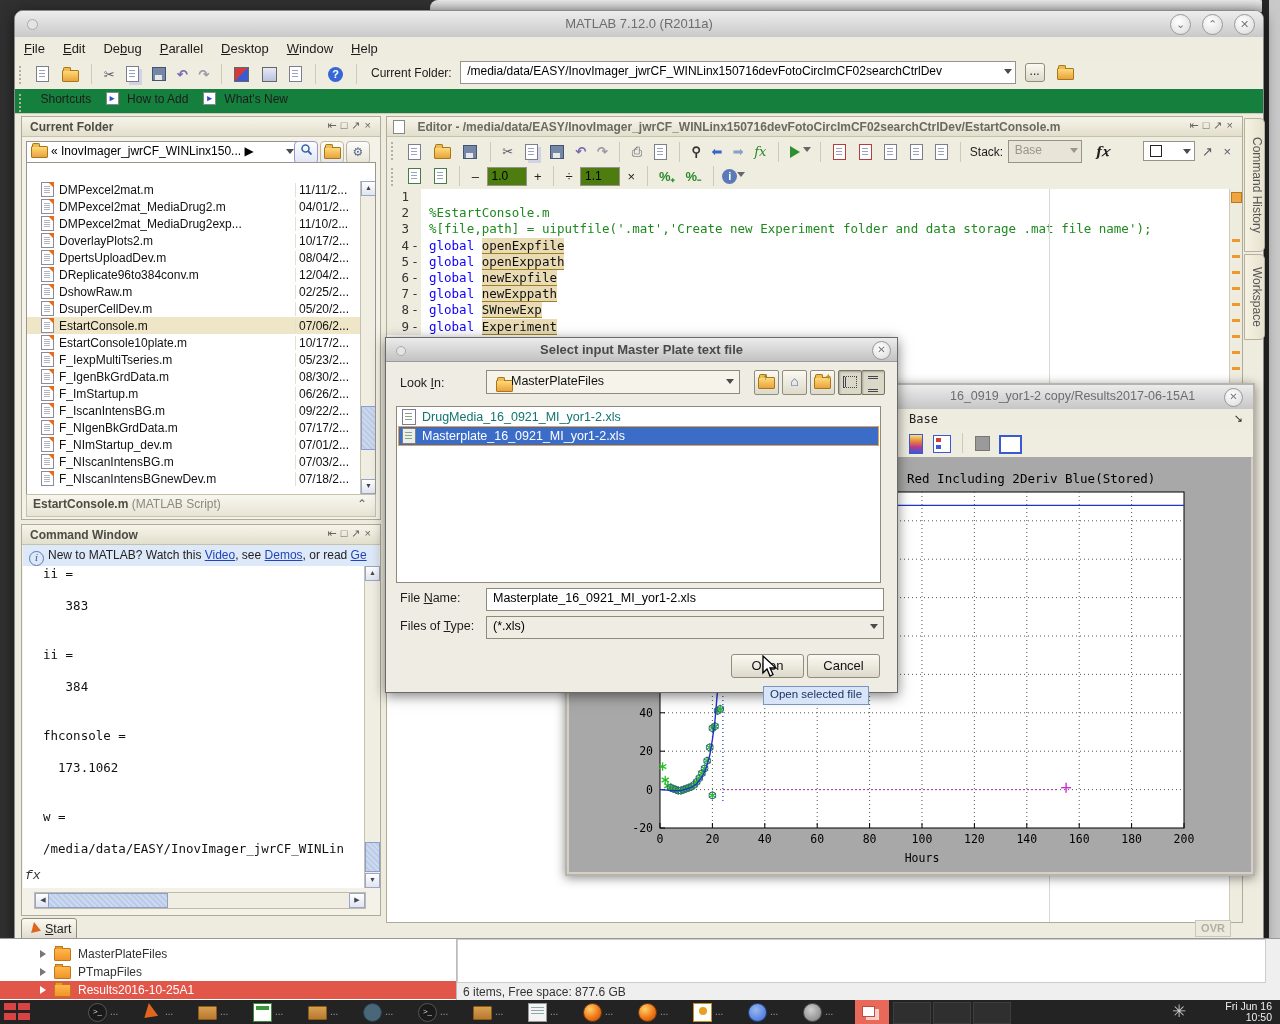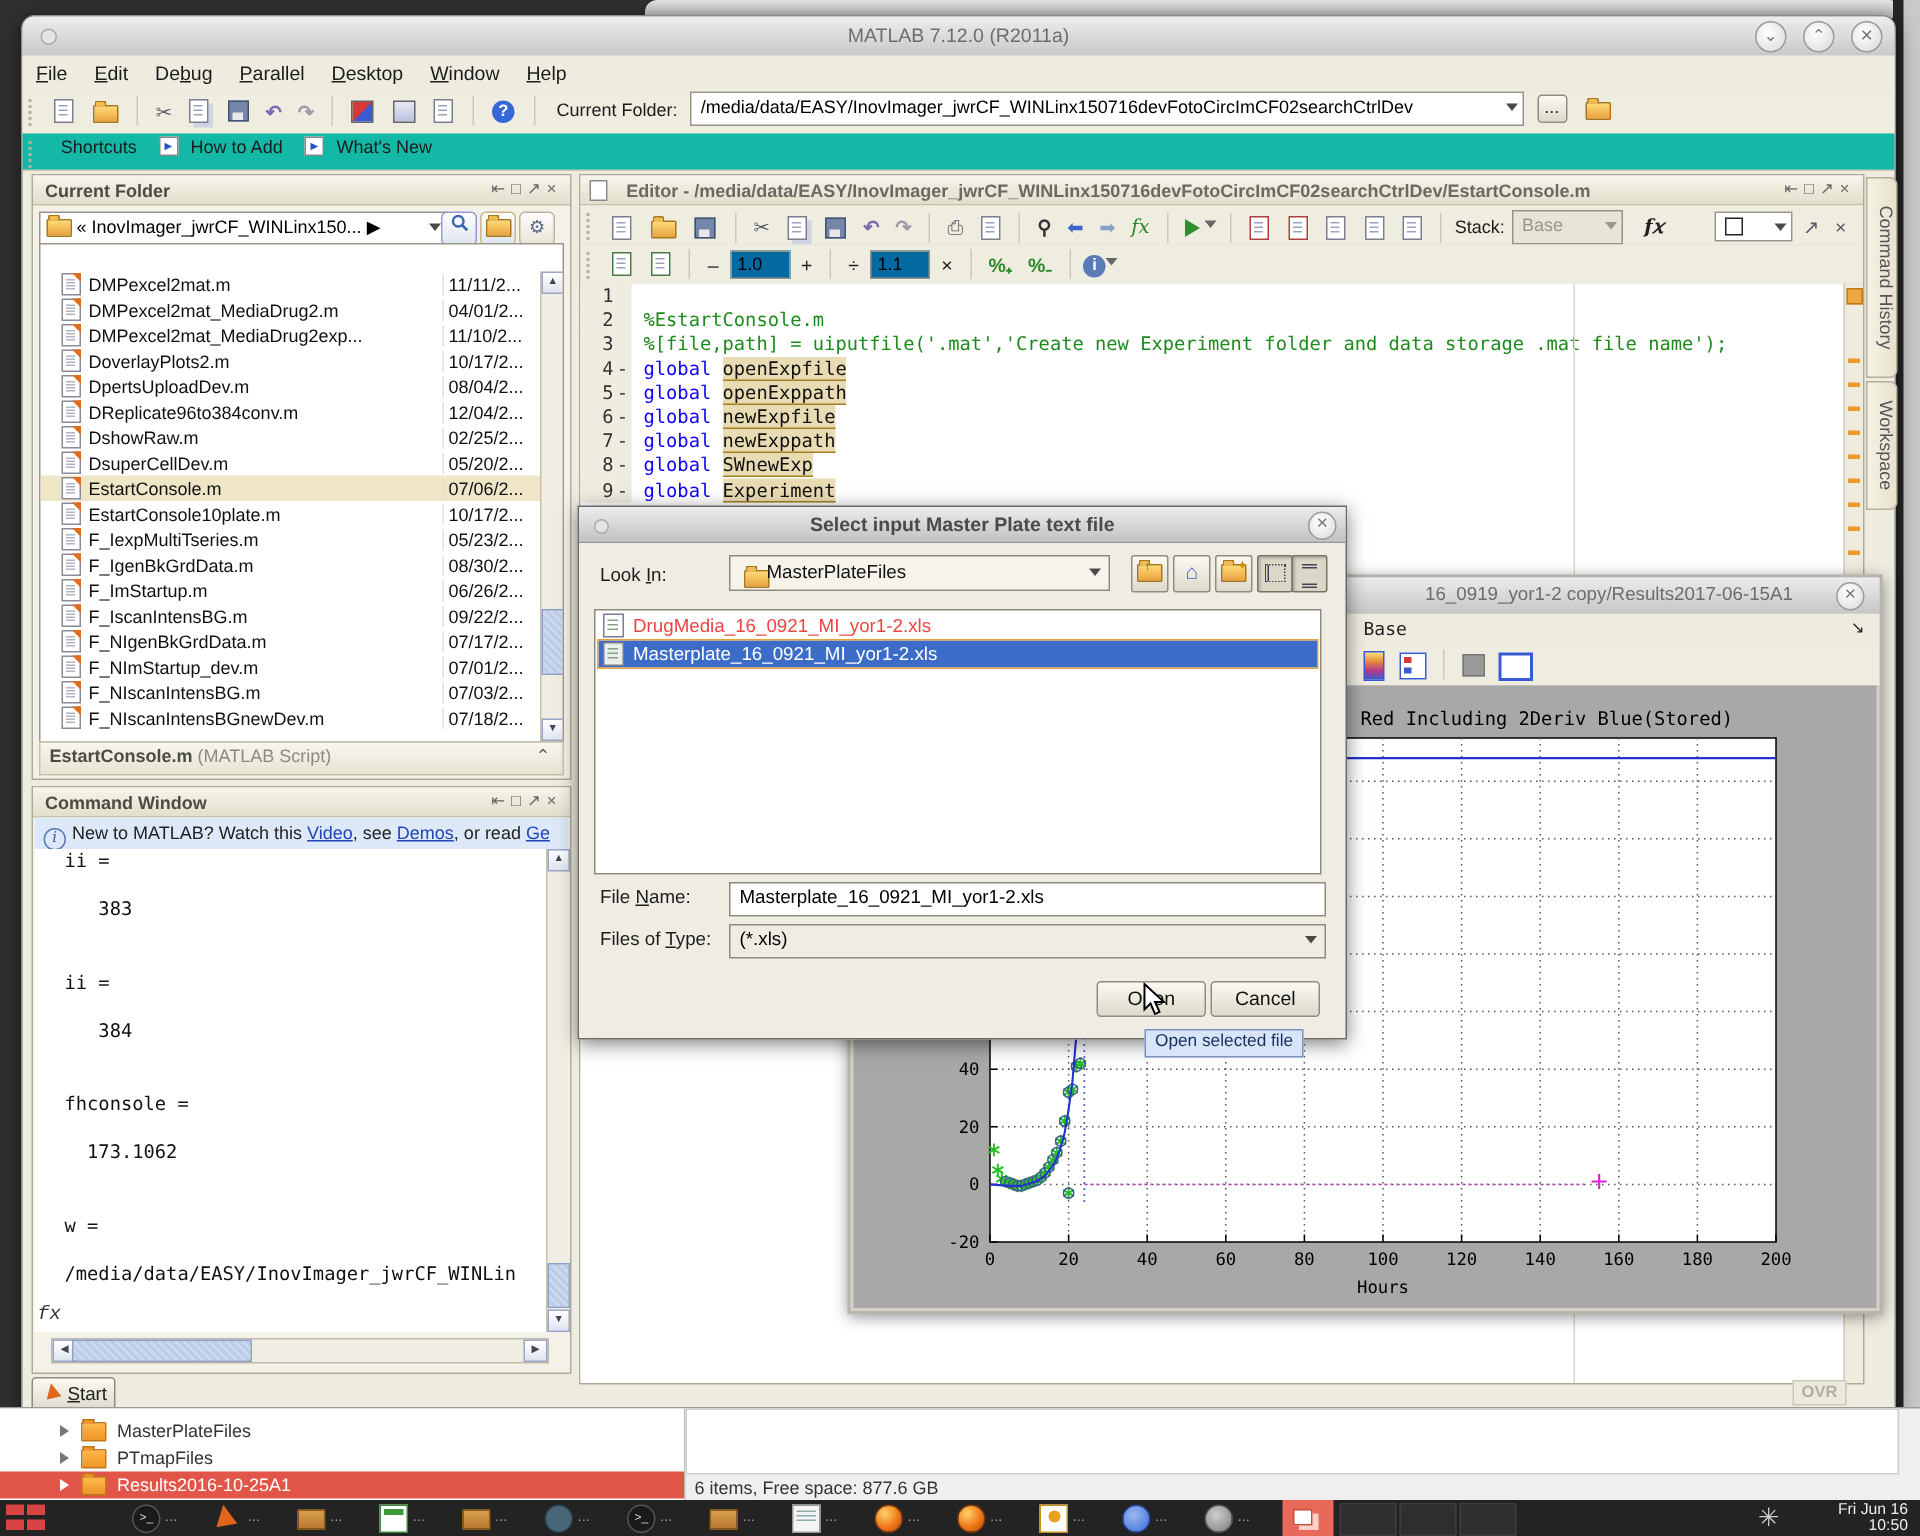--- a/index.html
+++ b/index.html
@@ -42,21 +42,21 @@
   .glyph{font-size:13px;color:#5a5a66;vertical-align:middle;margin:0 3px;}
   .ic-sim{width:13px;height:13px;border:1px solid #666;background:linear-gradient(135deg,#d43a3a 50%,#3a5ad4 50%);}
   .ic-guide{width:13px;height:13px;border:1px solid #666;background:linear-gradient(#e8e8f4,#b8c2e0);}
   .ic-help{width:15px;height:15px;border-radius:50%;background:#3767d6;color:#fff;font-size:11px;font-weight:bold;text-align:center;line-height:15px;}
   .lbl{font-size:12px;color:#1c1c1c;vertical-align:middle;}
   .combo{display:inline-block;position:relative;background:#fff;border:1px solid #97938a;height:19px;font-size:12px;
          padding:2px 18px 0 6px;vertical-align:middle;white-space:nowrap;overflow:hidden;}
   .darr{position:absolute;right:3px;top:7px;width:0;height:0;border:4px solid transparent;border-top:5px solid #4a4a4a;}
   .btn3d{display:inline-block;background:linear-gradient(#fbf9f1,#ddd9cb);border:1px solid #8f8d7e;border-radius:3px;
          font-size:12px;color:#222;text-align:center;vertical-align:middle;}
-  #shortcutbar{left:0;top:78px;width:100%;height:24px;background:#14b8a6;border-bottom:1px solid #cfcab8;}
+  #shortcutbar{left:0;top:78px;width:100%;height:24px;background:#15803d;border-bottom:1px solid #cfcab8;}
   .sc-ic{display:inline-block;width:11px;height:11px;background:#fff;border:1px solid #888;vertical-align:middle;margin:0 4px 0 10px;
          color:#2a52c8;font-size:9px;line-height:10px;text-align:center;font-weight:bold;}
 
   
   .panel{position:absolute;background:#f4f2e8;border:1px solid #b0ab97;}
   .phead{height:19px;background:linear-gradient(#f7f4ea,#e3dfcd);border-bottom:1px solid #c6c1ab;position:relative;}
   .phead .ptitle{font-size:12px;font-weight:bold;color:#4c4c44;padding:3px 0 0 8px;display:inline-block;}
   .picons{position:absolute;right:5px;top:2px;font-size:11px;color:#666;letter-spacing:4px;}
 
   
@@ -100,21 +100,21 @@
   
   #startbtn{left:6px;top:907px;width:54px;height:21px;}
   .ml-logo{display:inline-block;width:0;height:0;border-left:5px solid transparent;border-right:5px solid transparent;
            border-bottom:10px solid #e0661e;transform:rotate(-12deg);margin:3px 2px 0 3px;vertical-align:top;}
 
   
   #ed-tb1{position:absolute;left:0;top:20px;right:0;height:26px;background:#efece0;border-bottom:1px solid #d6d2c2;white-space:nowrap;}
   #ed-tb2{position:absolute;left:0;top:46px;right:0;height:26px;background:#efece0;border-bottom:1px solid #c9c4b2;white-space:nowrap;}
   .run-ic{display:inline-block;width:0;height:0;border-top:6px solid transparent;border-bottom:6px solid transparent;
           border-left:10px solid #2e8f2e;vertical-align:middle;margin:0 3px;}
-  .numbox{display:inline-block;width:34px;height:16px;background:#0369a1;border:1px solid #97938a;font-size:12px;text-align:left;
+  .numbox{display:inline-block;width:34px;height:16px;background:#4d7c0f;border:1px solid #97938a;font-size:12px;text-align:left;
           padding:1px 0 0 4px;vertical-align:middle;}
   #code-area{position:absolute;left:0;top:72px;right:12px;bottom:0;background:#fff;overflow:hidden;}
   .code-line{height:16.2px;white-space:pre;font-family:"DejaVu Sans Mono",monospace;font-size:12.5px;display:flex;}
   .ln{width:22px;text-align:right;color:#333;background:#eeebdf;flex:0 0 auto;}
   .lnd{width:12px;color:#333;background:#eeebdf;text-align:center;flex:0 0 auto;}
   .codetxt{padding-left:8px;}
   .c-c{color:#1e8a1e;}
   .c-k{color:#0d00ff;}
   .c-v{color:#111;background:#e9dcb4;border-bottom:1px solid #a08020;}
   #col-guide{position:absolute;left:662px;top:72px;bottom:0;width:1px;background:#d8d8d0;}
@@ -159,21 +159,21 @@
   #dlg-dot{position:absolute;left:10px;top:8px;width:8px;height:8px;border:1px solid #aaa;border-radius:50%;background:#e4e4e4;}
   .dlg-label{position:absolute;font-size:12.5px;color:#1c1c1c;}
   .dlg-label u{text-decoration:underline;}
   #dlg-lookin{position:absolute;left:100px;top:32px;width:252px;height:22px;background:#f6f4ea;border:1px solid #8f8b7c;}
   #dlg-lookin .txt{position:absolute;left:24px;top:3px;font-size:12.5px;color:#111;}
   #dlg-lookin .ic-folder{position:absolute;left:5px;top:6px;}
   .dlg-toolbtn{position:absolute;top:32px;width:23px;height:23px;background:linear-gradient(#fbf9f1,#ddd9cb);
                border:1px solid #8f8d7e;border-radius:2px;text-align:center;}
   .dlg-toolbtn.pressed{background:#dcd8c8;border-color:#777466;box-shadow:inset 1px 1px 2px rgba(0,0,0,.25);}
   #dlg-list{position:absolute;left:10px;top:68px;width:483px;height:175px;background:#fff;border:1px solid #8f8b7c;}
-  .dlg-row{display:flex;align-items:center;height:18px;font-size:12.5px;color:#ef4444;margin:1px 2px;white-space:nowrap;}
+  .dlg-row{display:flex;align-items:center;height:18px;font-size:12.5px;color:#0f766e;margin:1px 2px;white-space:nowrap;}
   .dlg-row.sel{background:#3a6cc8;color:#fff;outline:1px solid #e8a33d;}
   .xls-icon{display:inline-block;width:12px;height:14px;background:#fff;border:1px solid #7d7d90;position:relative;margin:0 6px 0 3px;flex:0 0 auto;}
   .dlg-row.sel .xls-icon{background:#e8f0e8;}
   .xls-icon i{position:absolute;left:2px;top:3px;width:7px;height:1px;background:#8aa28a;box-shadow:0 3px 0 #8aa28a,0 6px 0 #8aa28a;}
   #dlg-fname{position:absolute;left:100px;top:250px;width:390px;height:19px;background:#fff;border:1px solid #8f8b7c;
              font-size:12.5px;padding:2px 0 0 6px;}
   #dlg-ftype{position:absolute;left:100px;top:278px;width:390px;height:19px;background:#efede3;border:1px solid #8f8b7c;
              font-size:12.5px;padding:2px 0 0 6px;}
   .dlg-btn{position:absolute;top:316px;width:71px;height:22px;background:linear-gradient(#fbf9f1,#ddd9cb);
            border:1px solid #8f8d7e;border-radius:3px;font-size:13px;color:#111;text-align:center;line-height:21px;}

